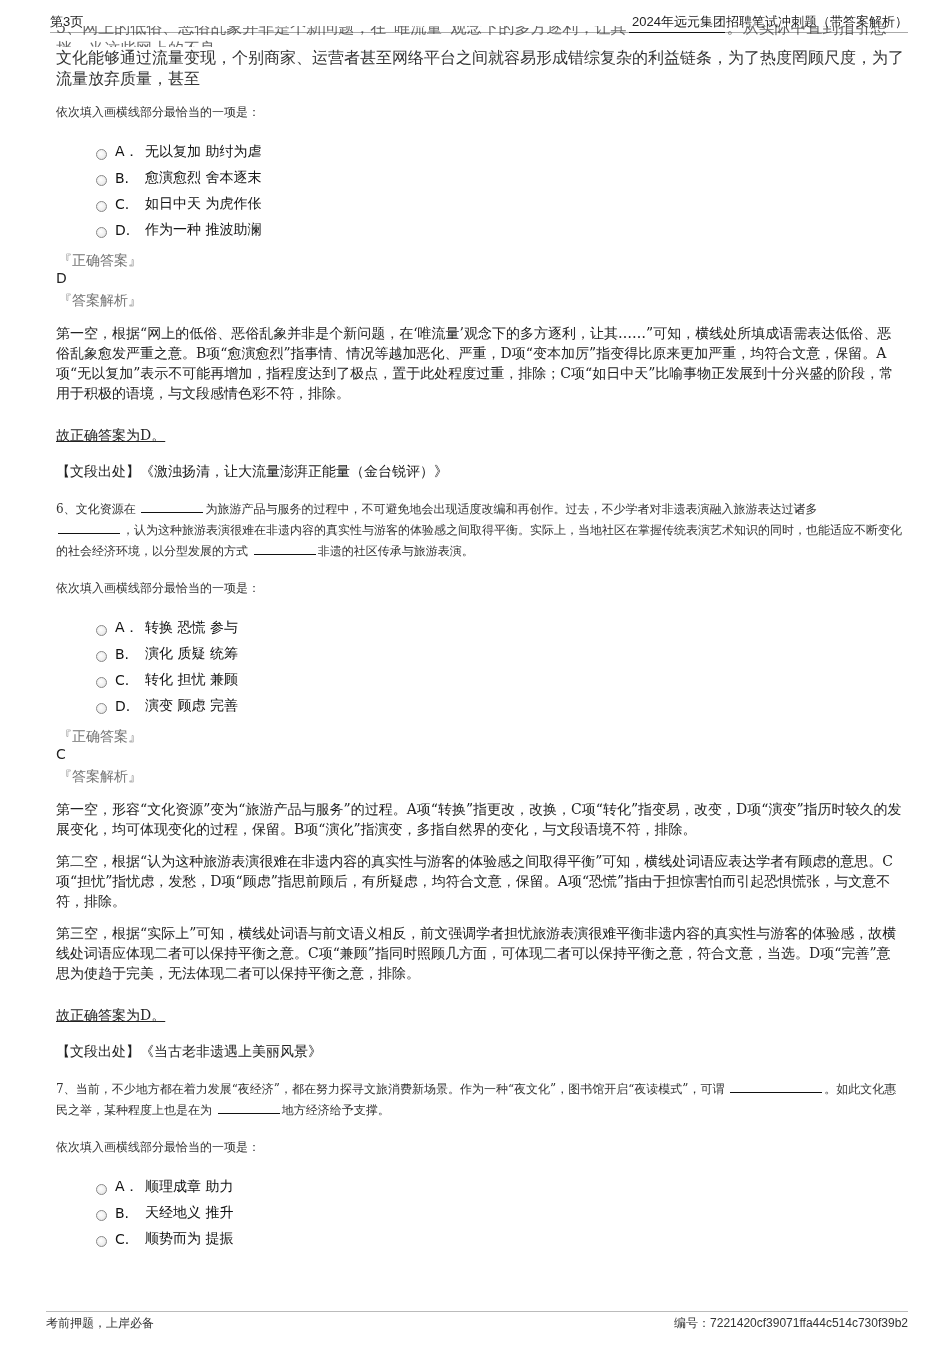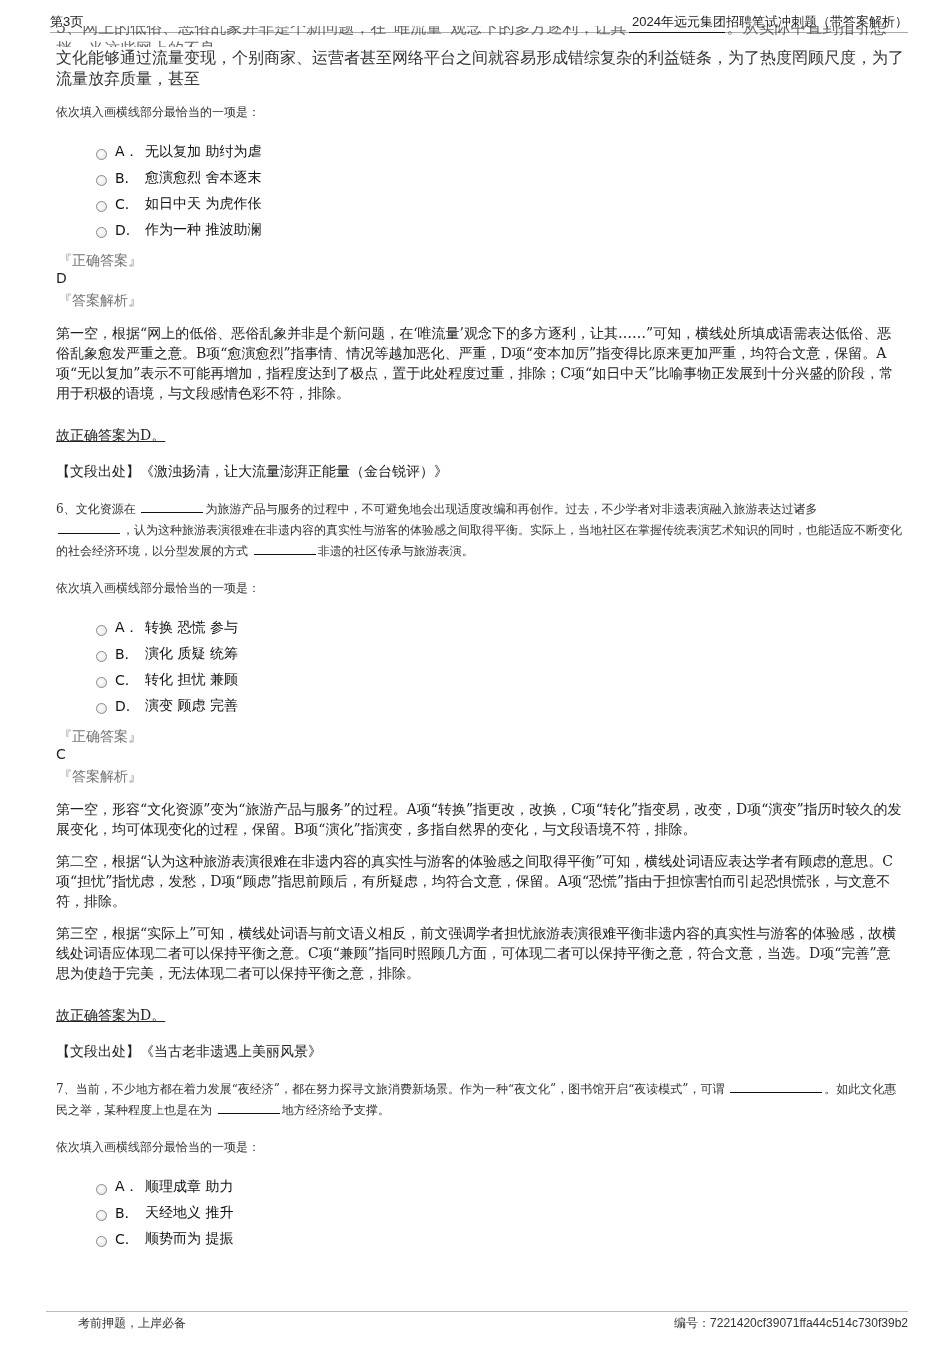--- a/index.html
+++ b/index.html
@@ -52,21 +52,21 @@
   .conclusion { font-size: 14px; margin: 24px 0 0 0; text-decoration: underline; }
   .source { font-size: 14px; margin: 18px 0 0 0; }
 
   .q-head { font-size: 12px; line-height: 21px; color: #333; margin: 18px 0 0 0; }
 
   .page-footer {
     position: absolute; left: 46px; right: 42px; top: 1311px; height: 22px;
     border-top: 1px solid #bbb;
     font-family: "Liberation Sans", "DejaVu Sans", sans-serif; font-size: 12px; color: #333;
   }
-  .page-footer .left { position: absolute; left: 0; top: 3px; margin-left: 32px; }
+  .page-footer .left { position: absolute; left: 0; top: 3px; }
   .page-footer .right { position: absolute; right: 0; top: 3px; }
 </style>
 </head>
 <body>
 
 <div class="page-header">
   <span class="left">第3页</span>
   <span class="right">2024年远元集团招聘笔试冲刺题（带答案解析）</span>
 </div>
 

